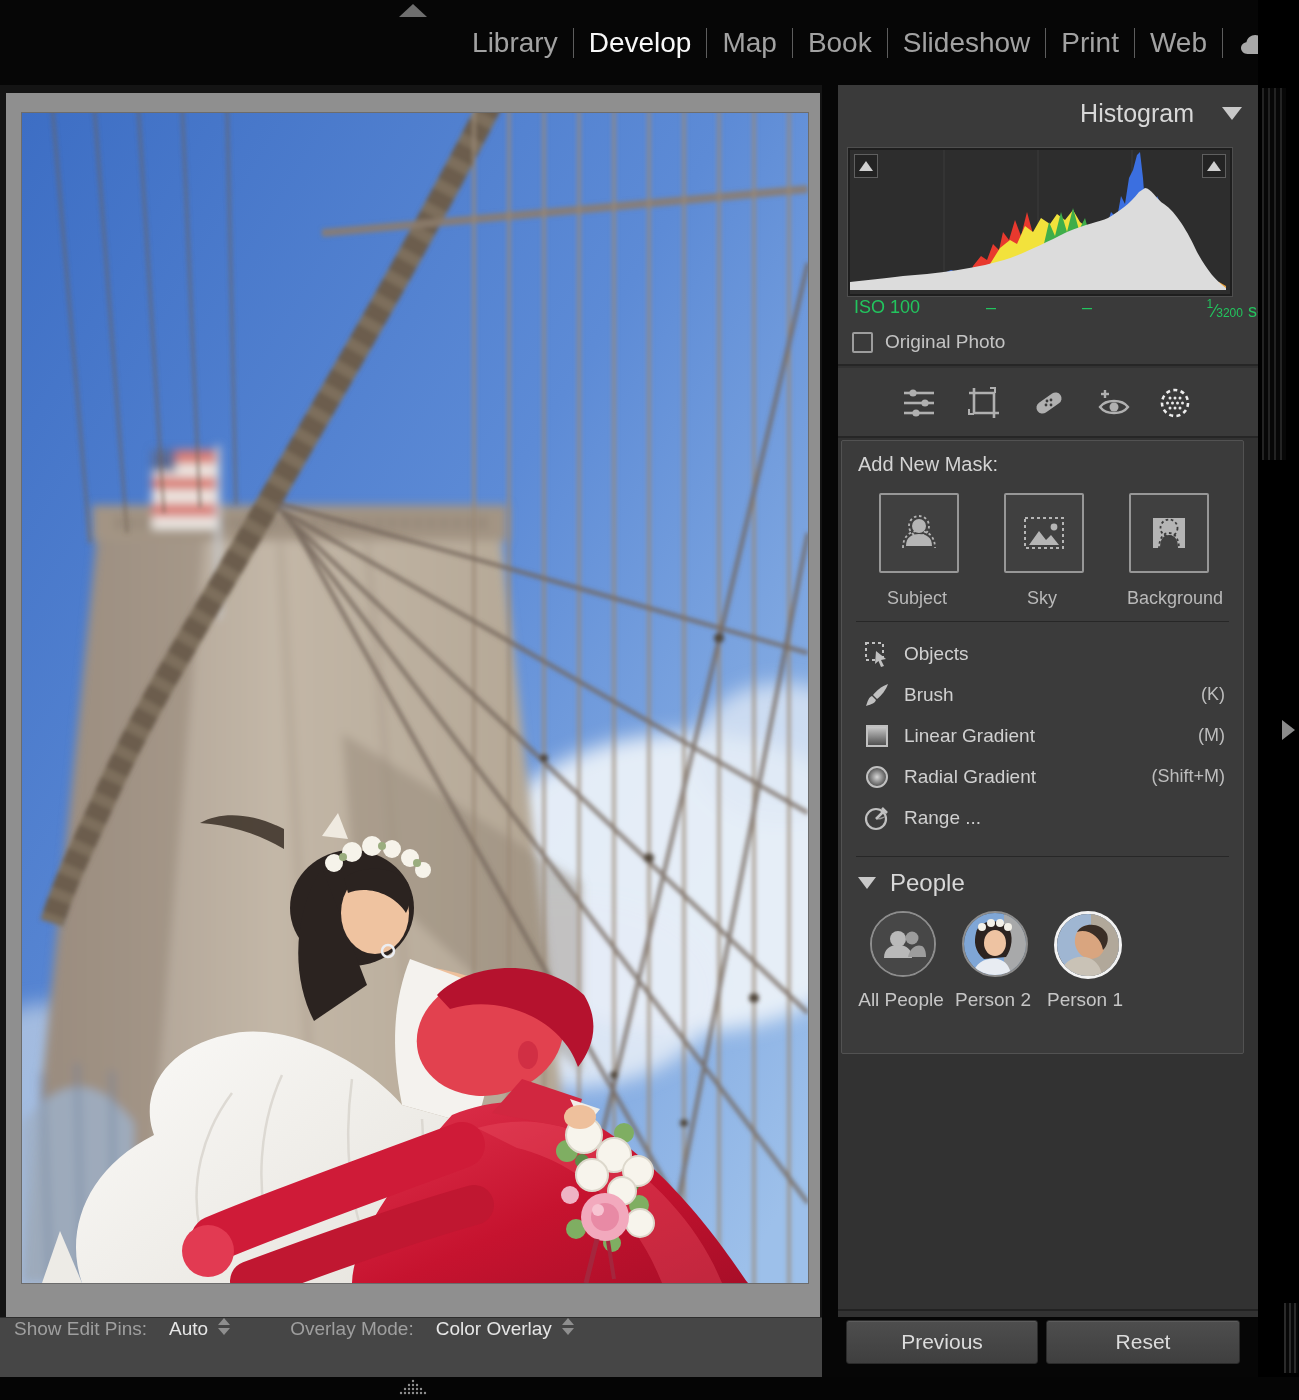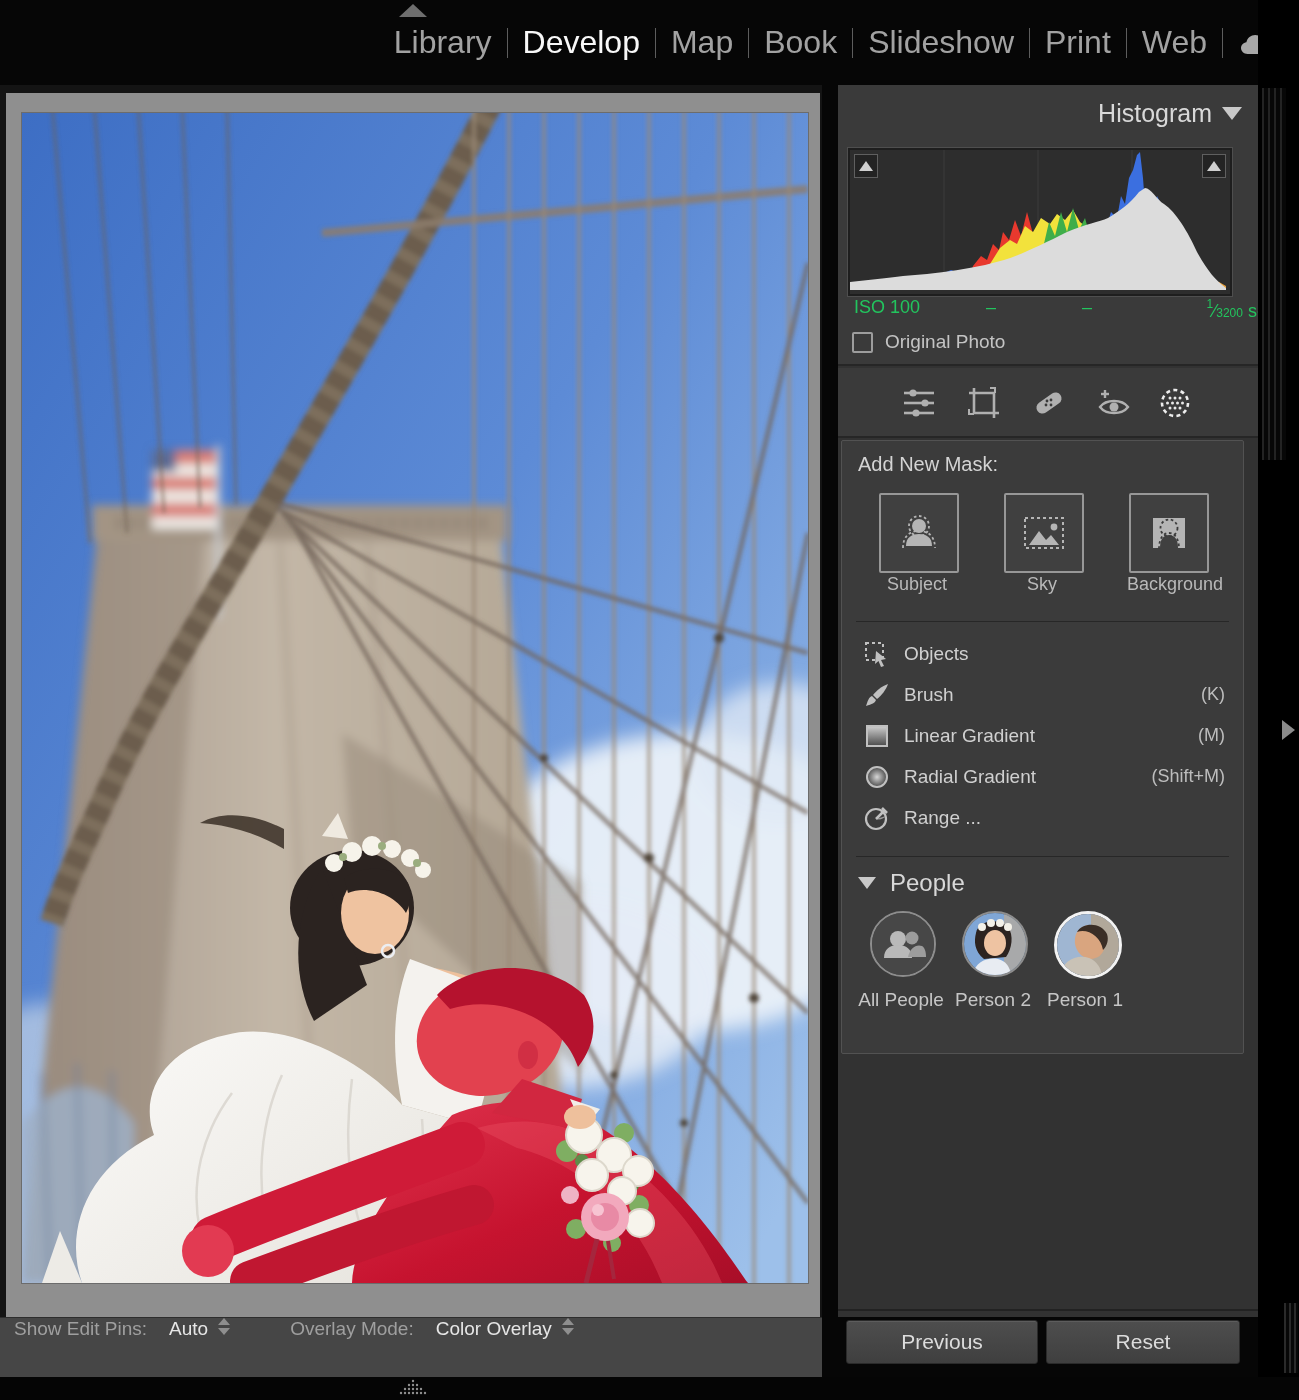--- a/index.html
+++ b/index.html
@@ -1,21 +1,21 @@
 <!DOCTYPE html>
 <html><head>
 <meta charset="utf-8">
 <style>
   html,body{margin:0;padding:0;background:#000;}
   #app{position:relative;width:1299px;height:1400px;background:#060606;overflow:hidden;
        font-family:"Liberation Sans","DejaVu Sans",sans-serif;-webkit-font-smoothing:antialiased;}
   
   .titlebar{position:absolute;left:0;top:0;width:1299px;height:85px;background:#060606;}
   .nav{position:absolute;right:16px;top:0;height:85px;display:flex;align-items:center;}
-  .nav-item{color:#a2a2a2;font-size:32px;padding:0 15px;cursor:pointer;white-space:nowrap;}
+  .nav-item{color:#a2a2a2;font-size:28px;padding:0 15px;cursor:pointer;white-space:nowrap;}
   .nav-item.active{color:#f8f8f8;}
   .nav-sep{width:1px;height:30px;background:#5d5d5d;}
   .cloud{margin:6px 10px 0 16px;}
   .tri-up-top{position:absolute;left:399px;top:4px;width:0;height:0;
     border-left:14px solid transparent;border-right:14px solid transparent;border-bottom:13px solid #6e6e6e;}
   
   .stage{position:absolute;left:0;top:85px;width:822px;height:1232px;background:#141414;}
   .stage-frame{position:absolute;left:6px;top:8px;width:814px;height:1224px;background:#8f8f8f;}
   .photo{position:absolute;left:16px;top:20px;width:786px;height:1170px;outline:1px solid #6c6c6c;cursor:crosshair;}
   .photo svg{display:block;width:786px;height:1170px;}
@@ -36,21 +36,21 @@
   .rightrail{position:absolute;left:1258px;top:0;width:41px;height:1400px;background:#000;}
   .ribs-top{position:absolute;left:4px;top:88px;width:24px;height:372px;
     background:repeating-linear-gradient(90deg,#232323 0 2px,#070707 2px 6px);}
   .ribs-bottom{position:absolute;left:26px;top:1303px;width:14px;height:70px;
     background:repeating-linear-gradient(90deg,#2a2a2a 0 2px,#070707 2px 5px);}
   .collapse-arrow{position:absolute;left:24px;top:720px;width:0;height:0;
     border-top:10px solid transparent;border-bottom:10px solid transparent;border-left:13px solid #8b8b8b;cursor:pointer;}
   
   .rightpanel{position:absolute;left:838px;top:85px;width:420px;height:1232px;background:#323232;color:#c9c9c9;}
   .sect-top{position:absolute;left:0;top:0;width:420px;height:281px;background:#3a3a3a;}
-  .hist-header{position:absolute;right:16px;top:14px;display:flex;align-items:center;gap:10px;cursor:pointer;}
+  .hist-header{position:absolute;right:16px;top:14px;display:flex;align-items:center;gap:28px;cursor:pointer;}
   .hist-title{font-size:25px;color:#d8d8d8;}
   .tri-dn{width:0;height:0;border-left:10px solid transparent;border-right:10px solid transparent;border-top:13px solid #c9c9c9;}
   .hist-box{position:absolute;left:10px;top:63px;width:380px;height:144px;background:#2d2d2d;
             border:2px solid #1e1e1e;box-shadow:0 0 0 1px #4e4e4e;}
   .clipbtn{position:absolute;width:22px;height:22px;background:#232323;border:1px solid #5f5f5f;
            display:flex;align-items:center;justify-content:center;cursor:pointer;}
   .clipbtn i{width:0;height:0;border-left:7px solid transparent;border-right:7px solid transparent;border-bottom:10px solid #cfcfcf;}
   .hist-info{position:absolute;left:0;top:212px;width:464px;height:24px;font-size:18px;color:#22c55e;text-align:center;}
   .hist-info .iso{position:absolute;left:16px;}
   .hist-info .d1{position:absolute;left:148px;}
@@ -63,21 +63,21 @@
   .orig-lbl{font-size:19px;color:#c4c4c4;}
   .divider{position:absolute;left:0;width:420px;height:2px;background:#262626;}
   .sect-tools{position:absolute;left:0;top:283px;width:420px;height:69px;background:#3a3a3a;}
   .tsicon{position:absolute;top:17px;width:36px;height:36px;cursor:pointer;}
   
   .maskpanel{position:absolute;left:3px;top:355px;width:401px;height:612px;background:#3b3b3b;
              border:1px solid #525252;border-radius:2px;}
   .anm-label{position:absolute;left:16px;top:12px;font-size:20px;color:#d4d4d4;}
   .mask-sq{position:absolute;top:52px;width:76px;height:76px;background:#404040;border:2px solid #979797;
            border-radius:2px;display:flex;align-items:center;justify-content:center;cursor:pointer;}
-  .mask-sq-label{position:absolute;top:133px;width:80px;text-align:center;font-size:18px;color:#b9b9b9;}
+  .mask-sq-label{position:absolute;top:147px;width:80px;text-align:center;font-size:18px;color:#b9b9b9;}
   .mp-div{position:absolute;left:14px;width:373px;height:1px;background:#272727;}
   .tool-row{position:absolute;left:0;width:401px;height:41px;display:flex;align-items:center;cursor:pointer;}
   .tool-row .ticon{width:26px;height:26px;margin-left:22px;flex:none;}
   .tool-row .tlabel{margin-left:14px;font-size:19px;color:#d0d0d0;}
   .tool-row .tshort{margin-left:auto;margin-right:18px;font-size:18px;color:#bdbdbd;}
   .people-hdr{position:absolute;left:16px;top:428px;display:flex;align-items:center;gap:14px;cursor:pointer;}
   .tri-dn-sm{width:0;height:0;border-left:9px solid transparent;border-right:9px solid transparent;border-top:12px solid #c9c9c9;}
   .people-title{font-size:24px;color:#d8d8d8;}
   .avatar{position:absolute;top:470px;width:62px;height:62px;border-radius:50%;border:2px solid #8d8d8d;
           overflow:hidden;cursor:pointer;background:#474747;}

